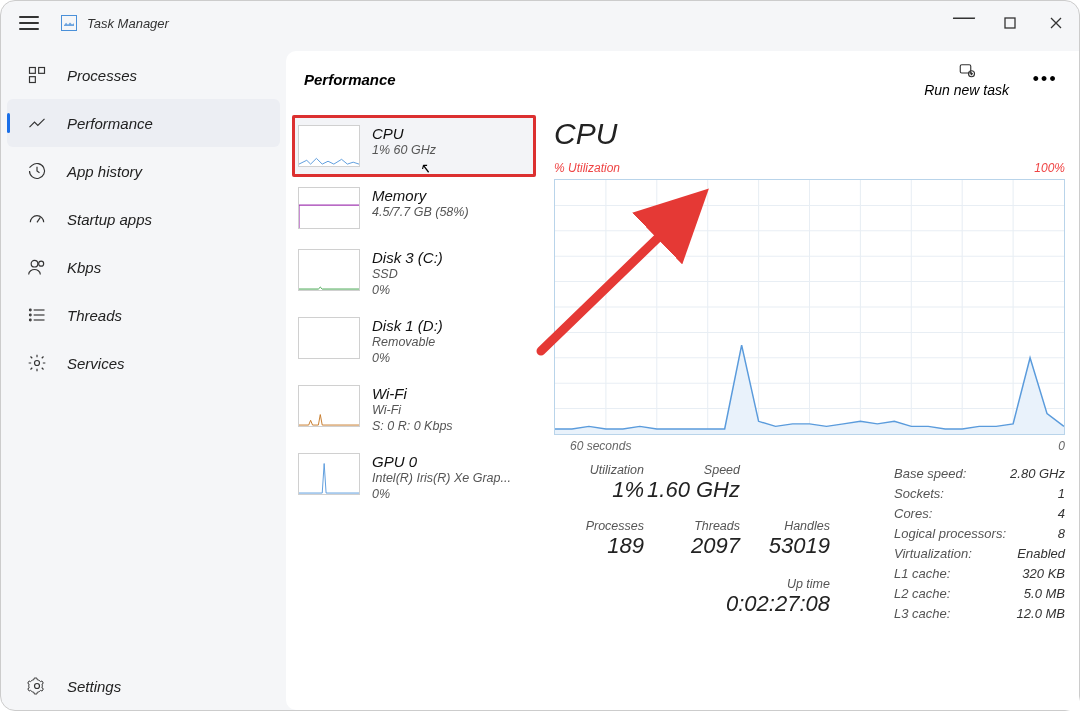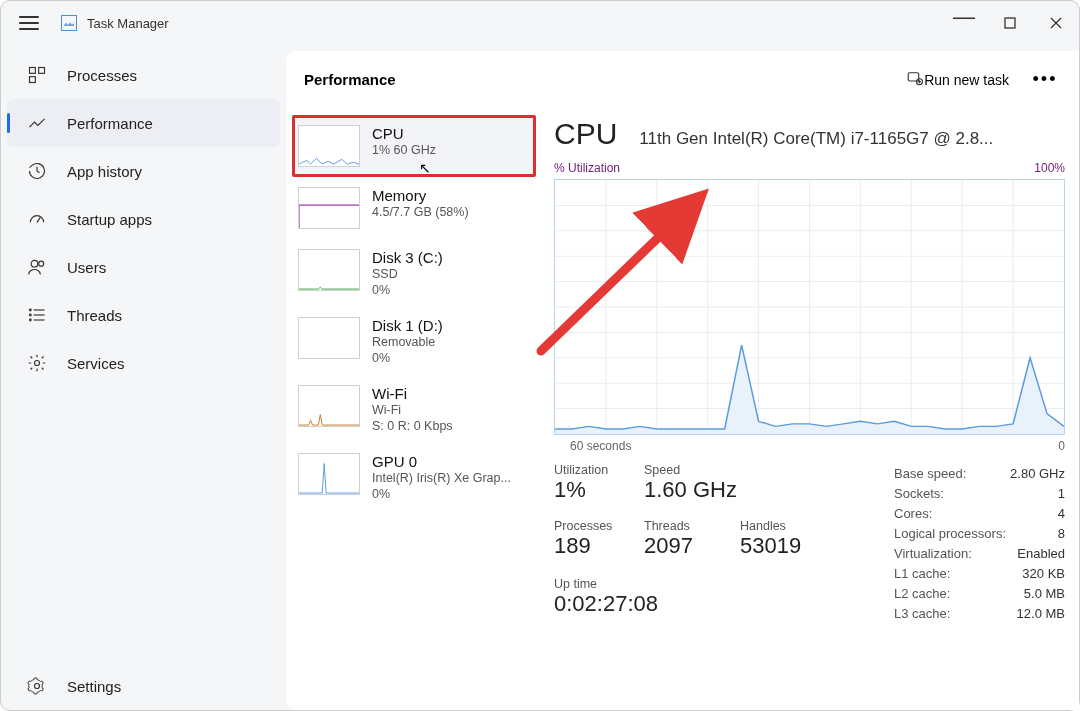--- a/index.html
+++ b/index.html
@@ -1,55 +1,55 @@
 <!DOCTYPE html>
 <html><head>
   <meta charset="utf-8">
   <style>
     * { margin:0; padding:0; box-sizing:border-box; font-family:"Segoe UI",Arial,sans-serif; }
     body { width:1080px; height:711px; background:#fff; overflow:hidden; }
-    .window { width:1080px; height:711px; border:1px solid #ccc; border-radius:10px; display:flex; flex-direction:column; background:#f5f6f8; position:relative; }
+    .window { width:1080px; height:711px; border:1px solid #ccc; border-radius:15px; display:flex; flex-direction:column; background:#f5f6f8; position:relative;font-style:italic; }
     .titlebar { height:44px; display:flex; align-items:center; padding-left:18px; }
     .hamburger { width:20px; height:14px; display:flex; flex-direction:column; justify-content:space-between; margin-right:22px; cursor:pointer; }
     .hamburger span { height:2px; background:#333; border-radius:1px; }
     .app-icon { width:16px; height:16px; border:1px solid #4a90d9; margin-right:10px; position:relative; }
     .app-icon::after { content:""; position:absolute; left:2px; right:2px; top:6px; height:4px; background:#4a90d9; clip-path:polygon(0 80%,20% 20%,40% 70%,60% 10%,80% 60%,100% 30%,100% 100%,0 100%); opacity:.8;}
     .app-title { font-size:13px; color:#333; }
     .wincontrols { margin-left:auto; display:flex; }
     .wbtn { width:46px; height:44px; display:flex; align-items:center; justify-content:center; font-size:14px; color:#333; cursor:pointer; }
     .wminus { font-size:22px; position:relative; top:-6px;}
     .body { flex:1; display:flex; min-height:0; }
     .sidebar { width:285px; padding-top:6px; display:flex; flex-direction:column; }
     .navitem { height:48px; display:flex; align-items:center; padding-left:20px; gap:20px; font-size:15px; color:#222; cursor:pointer; border-radius:6px; margin:0 6px; }
     .navitem.active { background:#eceef3; position:relative; }
     .navitem.active::before { content:""; position:absolute; left:0; top:14px; bottom:14px; width:3px; background:#1a6fe8; border-radius:2px; }
     .navicn { width:20px; display:flex; align-items:center; justify-content:center; color:#333; }
     .sidebar .spacer { flex:1; }
     .content { flex:1; display:flex; flex-direction:column; min-width:0; }
     .content-header { height:58px; display:flex; align-items:center; padding:0 14px 0 18px; background:#fff; border-top-left-radius:10px; margin-top:6px; border-bottom:1px solid transparent;}
     .content-header h1 { font-size:15px; font-weight:600; }
     .content-header .hactions { margin-left:auto; display:flex; align-items:center; gap:6px; }
-    .runbtn { display:flex; align-items:center; gap:0; padding:6px 10px; font-size:14px; cursor:pointer; border-radius:4px; }
+    .runbtn { display:flex; align-items:center; gap:0; padding:6px 10px; font-size:14px; cursor:pointer; border-radius:4px;flex-direction:column; }
     .more { width:40px; height:36px; display:flex; align-items:center; justify-content:center; font-size:18px; cursor:pointer; letter-spacing:2px; }
     .main { flex:1; display:flex; background:#fff; border-bottom-left-radius:10px; min-height:0; }
     .perflist { width:250px; padding:6px 0 0 6px; display:flex; flex-direction:column; gap:0; overflow:hidden;}
     .perfitem { display:flex; gap:12px; padding:10px 6px 10px 6px; cursor:pointer; border-radius:2px;}
     .perfitem.selected { outline:3px solid #dc3030; outline-offset:-3px; background:#f3f4f7; }
     .thumb { width:62px; height:42px; border:1px solid #d0d0d0; background:#fff; position:relative; flex-shrink:0; overflow:hidden;}
     .perfinfo .pt { font-size:15px; color:#111; }
     .perfinfo .ps { font-size:12.5px; color:#555; line-height:1.35; }
     .perfinfo .ps2 { font-size:12.5px; color:#555; }
     .detail { flex:1; padding:8px 14px 0 18px; min-width:0; display:flex; flex-direction:column; }
     .dhead { display:flex; align-items:baseline; gap:22px; }
     .dhead h2 { font-size:30px; font-weight:400; color:#222; }
     .dhead .model { font-size:17px; color:#333; white-space:nowrap; overflow:hidden; text-overflow:ellipsis; flex:1;}
-    .chartlabels { display:flex; justify-content:space-between; font-size:12px; color:#701a75; margin-top:10px; }
+    .chartlabels { display:flex; justify-content:space-between; font-size:12px; color:#ef4444; margin-top:10px; }
     .bigchart { height:256px; border:1px solid #b9d4ea; background:#fff; margin-top:4px; position:relative; }
     .xaxis { display:flex; justify-content:space-between; font-size:12px; color:#666; margin-top:4px;margin-left:16px; }
-    .stats { display:flex; margin-top:10px; gap:0; }
+    .stats { display:flex; margin-top:10px; gap:0;text-align:right; }
     .leftstats { display:grid; grid-template-columns:90px 96px 90px; column-gap:0; }
     .stat .sl { font-size:12.5px; color:#555; }
     .stat .sv { font-size:22px; color:#222; margin-top:0px; margin-bottom:10px;}
     .uptime .sl{ font-size:12.5px; color:#555; margin-top:2px;}
     .uptime .sv{ font-size:22px; color:#222;}
     .rightstats { margin-left:20px; font-size:13px; color:#333; flex:1;}
     .rightstats .row { display:flex; justify-content:space-between; padding:2.5px 0; }
     .rightstats .row .k { color:#555;margin-left:44px; }
     svg.sicn { width:20px; height:20px; stroke:#333; stroke-width:1.4; fill:none; }
     
@@ -129,21 +129,21 @@
         <span>Startup apps</span>
       </div>
       <div class="navitem">
         <span class="navicn">
             <svg class="sicn" viewBox="0 0 24 24">
               <circle cx="9" cy="8" r="4"></circle>
               <path d="M2 21c0-4 4-6 7-6s7 2 7 6"></path>
               <circle cx="17" cy="8" r="3"></circle>
             </svg>
           </span>
-        <span>Users</span>
+        <span>Kbps</span>
       </div>
       <div class="navitem">
         <span class="navicn">
             <svg class="sicn" viewBox="0 0 24 24">
               <line x1="8" y1="6" x2="21" y2="6"></line>
               <line x1="8" y1="12" x2="21" y2="12"></line>
               <line x1="8" y1="18" x2="21" y2="18"></line>
               <circle cx="4" cy="6" r="1"></circle>
               <circle cx="4" cy="12" r="1"></circle>
               <circle cx="4" cy="18" r="1"></circle>
@@ -261,21 +261,20 @@
               <div class="pt">GPU 0</div>
               <div class="ps">Intel(R) Iris(R) Xe Grap...</div>
               <div class="ps2">0%</div>
             </div>
           </div>
         </div>
 
         <div class="detail">
           <div class="dhead">
             <h2>CPU</h2>
-            <div class="model">11th Gen Intel(R) Core(TM) i7-1165G7 @ 2.8...</div>
           </div>
           <div class="chartlabels">
             <span>% Utilization</span>
             <span>100%</span>
           </div>
           <div class="bigchart">
             <svg id="bigchart-svg" viewBox="0 0 480 256" preserveAspectRatio="none">
               <g stroke="#e8eef4" stroke-width="1">
                 <line x1="0" y1="25.6" x2="480" y2="25.6"></line>
                   <line x1="0" y1="51.2" x2="480" y2="51.2"></line>

